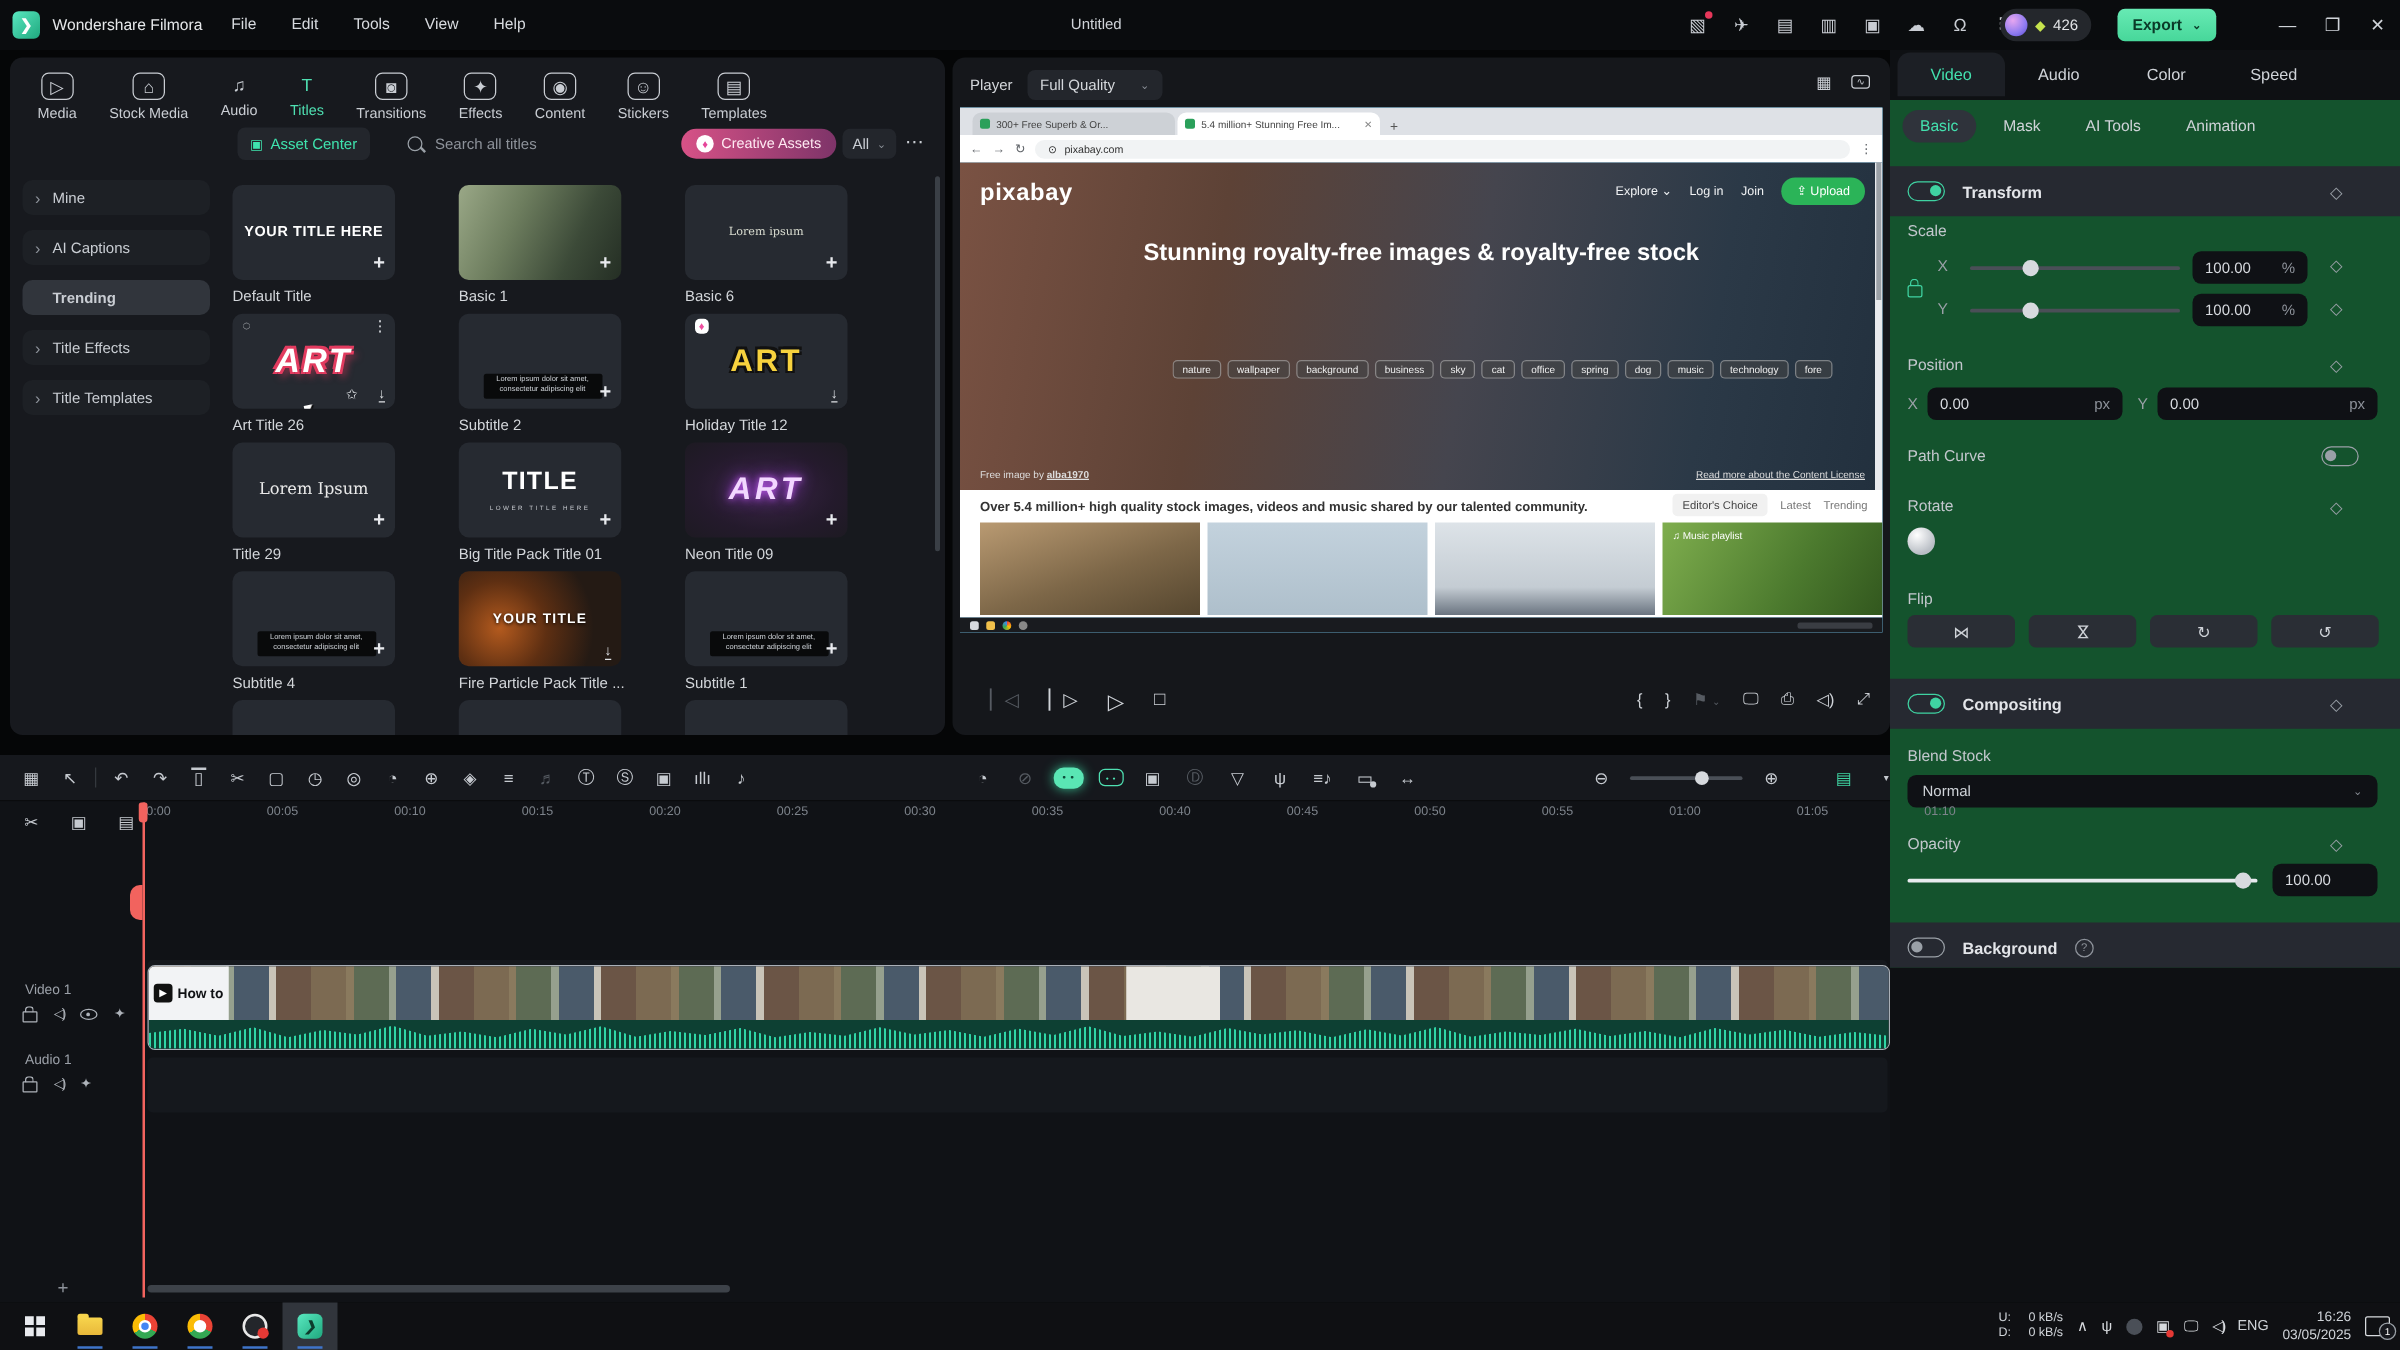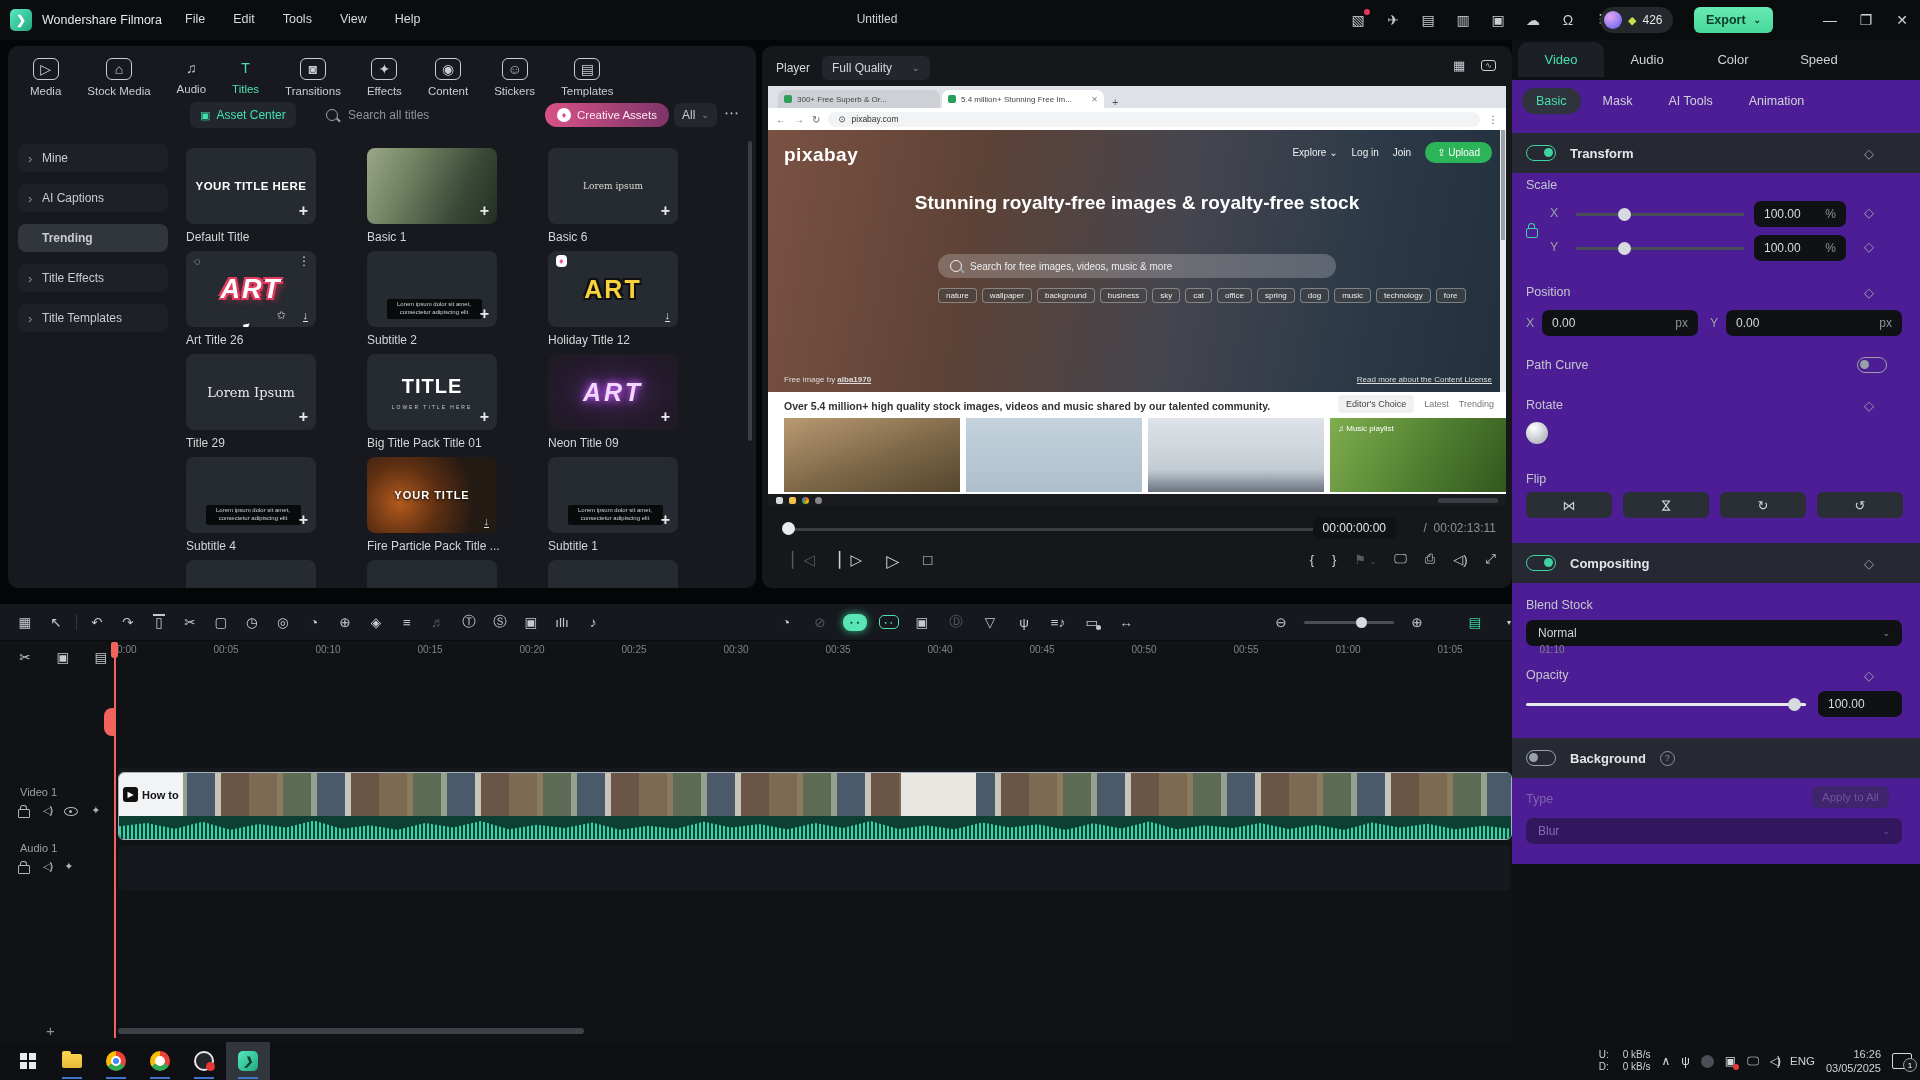--- a/index.html
+++ b/index.html
@@ -123,21 +123,21 @@
   #timebox{position:absolute;right:100px;top:-4px;background:#101214;border-radius:5px;padding:4px 10px;color:#e3e6ea;font-size:12px;}
   #timetotal{position:absolute;right:0;top:0;color:#8b9097;font-size:12px;}
   #transport{position:absolute;left:20px;top:505px;right:16px;height:26px;color:#cfd3d8;}
   #transport .lft{position:absolute;left:10px;display:flex;gap:24px;font-size:15px;}
   #transport .rgt{position:absolute;right:0;display:flex;gap:18px;font-size:13px;align-items:center;}
   
   #props{position:absolute;left:1512px;top:40px;width:408px;height:1002px;background:#0e1013;}
   #ptabs{position:absolute;left:6px;top:2px;display:flex;}
   .vtab{padding:10px 0;width:86px;text-align:center;color:#cfd3d8;font-size:13px;}
   .vtab.active{background:#1c1f25;border-radius:10px 10px 0 0;color:#43e0ae;}
-  #pcontent{position:absolute;left:0;top:40px;width:408px;height:784px;background:#4c1d95;overflow:hidden;}
+  #pcontent{position:absolute;left:0;top:40px;width:408px;height:694px;background:#14532d;overflow:hidden;}
   #psubtabs{position:absolute;left:10px;top:8px;display:flex;gap:8px;align-items:center;}
   .stab{padding:6px 14px;color:#cfd3d8;font-size:12.5px;border-radius:14px;}
   .stab.active{background:#2f333b;color:#43e0ae;}
   .sec-head{position:absolute;left:0;width:408px;height:40px;background:#262931;display:flex;align-items:center;gap:14px;padding-left:14px;box-sizing:border-box;}
   .sec-head .ttl{color:#e3e5e9;font-size:13px;font-weight:bold;}
   .tgl{width:30px;height:16px;border-radius:9px;border:1.6px solid #3fd3a2;position:relative;box-sizing:border-box;}
   .tgl::after{content:"";position:absolute;right:2px;top:2px;width:9px;height:9px;border-radius:50%;background:#3fd3a2;}
   .tgl.off{border-color:#9aa0a7;}
   .tgl.off::after{right:auto;left:2px;background:#9aa0a7;}
   .kf{position:absolute;left:352px;color:#9aa0a8;font-size:13px;}
@@ -630,24 +630,20 @@
       </div>
       <div id="hero">
         <span id="px-logo">pixabay</span>
         <div id="px-nav">
           <span>Explore ⌄</span>
           <span>Log in</span>
           <span>Join</span>
           <span id="px-upload">⇪ Upload</span>
         </div>
         <div id="px-headline">Stunning royalty-free images &amp; royalty-free stock</div>
-        <div id="px-search">
-          <span class="i-search" style="border-color:#eceef0;"></span>
-          <span>Search for free images, videos, music &amp; more</span>
-        </div>
         <div id="px-tags">
 
         <span class="pxtag">nature</span>
             <span class="pxtag">wallpaper</span>
             <span class="pxtag">background</span>
             <span class="pxtag">business</span>
             <span class="pxtag">sky</span>
             <span class="pxtag">cat</span>
             <span class="pxtag">office</span>
             <span class="pxtag">spring</span>
@@ -678,26 +674,20 @@
         <span class="mbdot" style="background:#f2c14b;"></span>
         <span class="mbdot" style="background:conic-gradient(#ea4335,#fbbc05,#34a853,#4285f4);border-radius:50%;"></span>
         <span class="mbdot" style="background:#888;border-radius:50%;"></span>
         <span style="margin-left:auto;width:60px;height:5px;background:#3a3d43;border-radius:2px;"></span>
       </div>
       <div id="pv-scroll">
           <i></i>
         </div>
     </div>
 
-    <div id="seekrow">
-      <div id="seektrack" style="width:540px;"></div>
-      <div id="seekknob"></div>
-      <div id="timebox">00:00:00:00</div>
-      <div id="timetotal"><span>/</span>&nbsp;&nbsp;<span>00:02:13:11</span></div>
-    </div>
     <div id="transport">
       <div class="lft">
         <span class="dim">▏◁</span>
         <span>▏▷</span>
         <span style="font-size:17px;">▷</span>
         <span style="font-size:15px;">□</span>
       </div>
       <div class="rgt">
         <span>{</span>
         <span>}</span>

